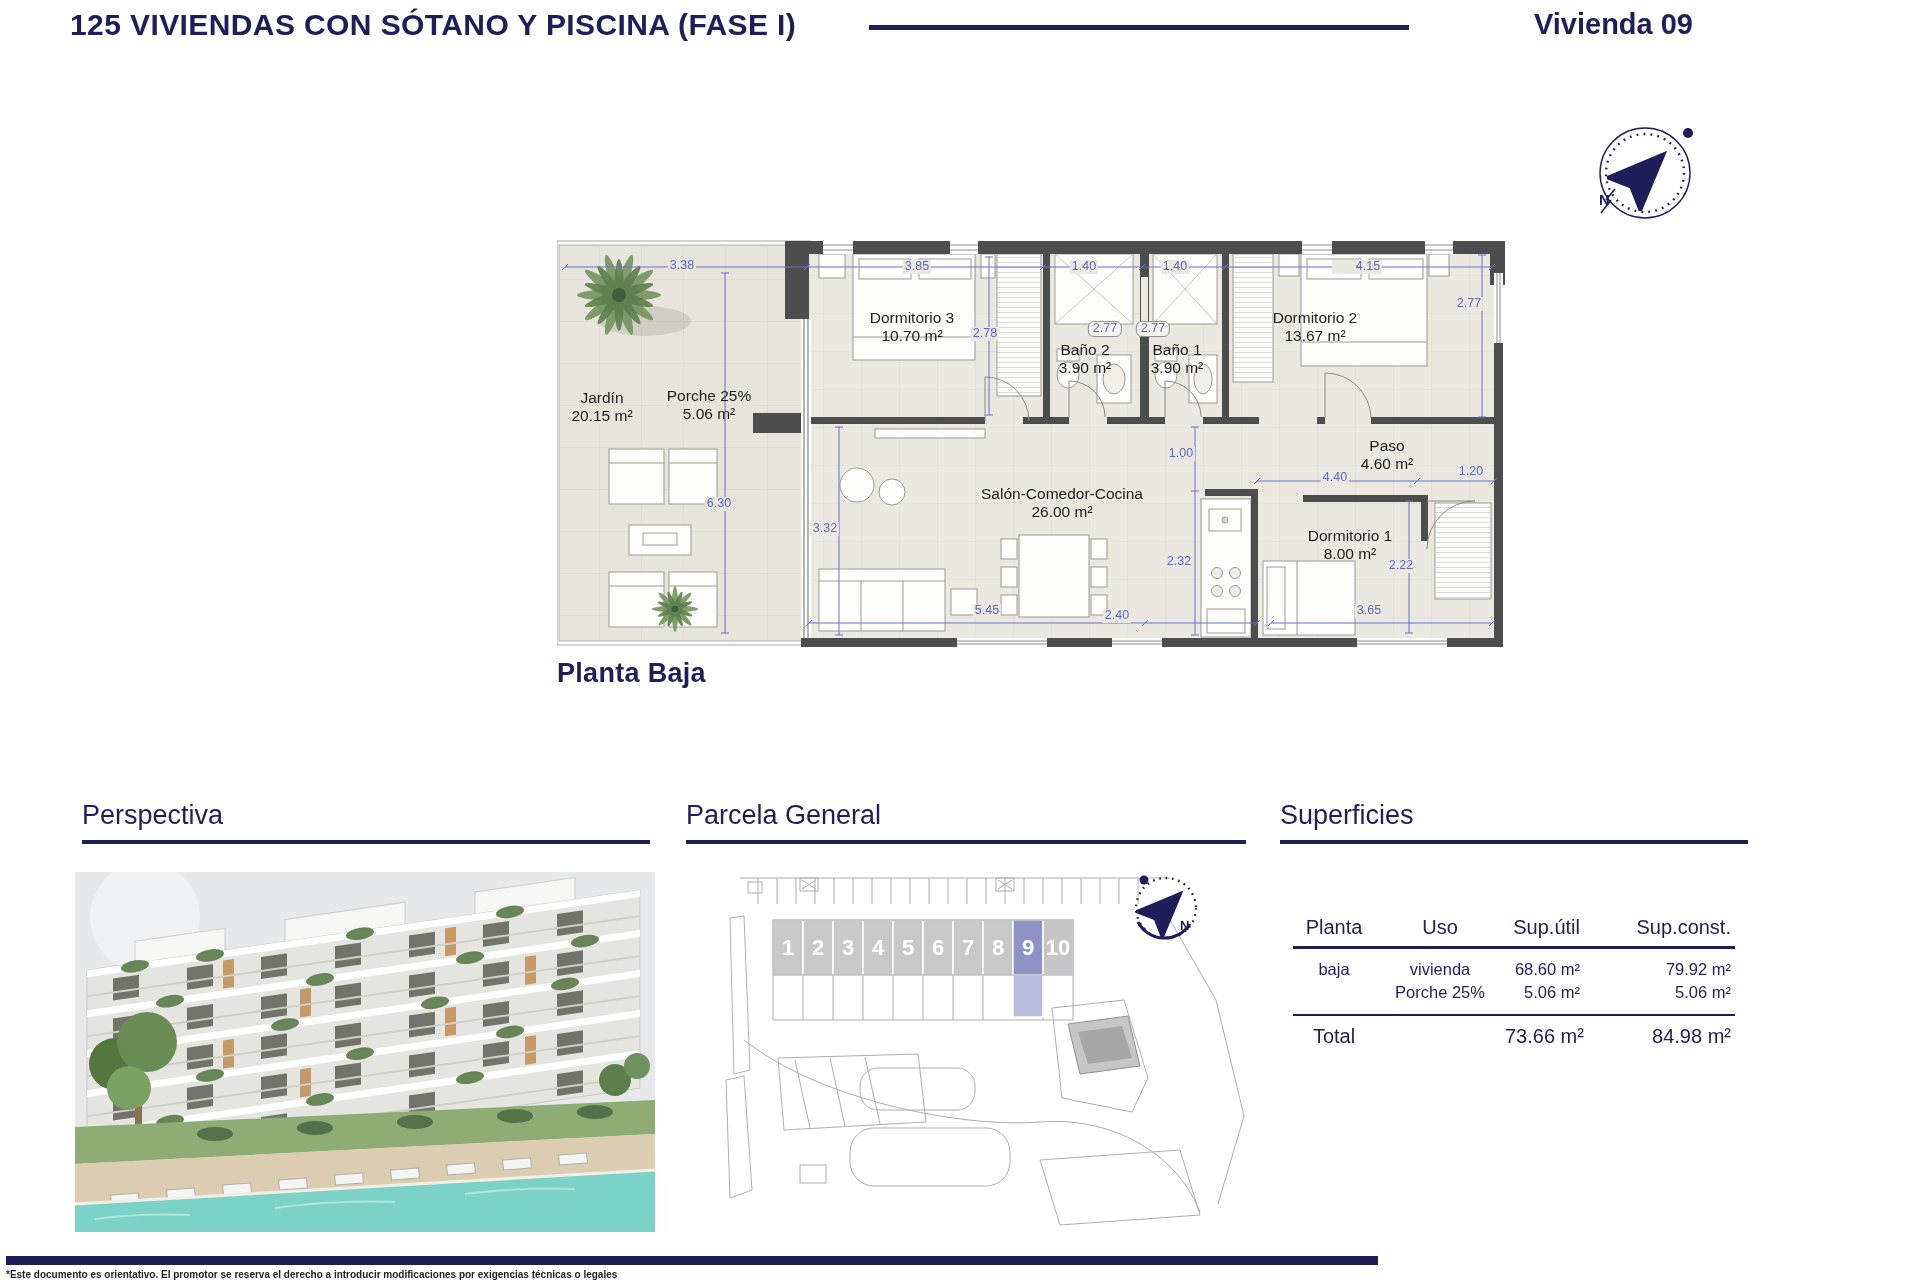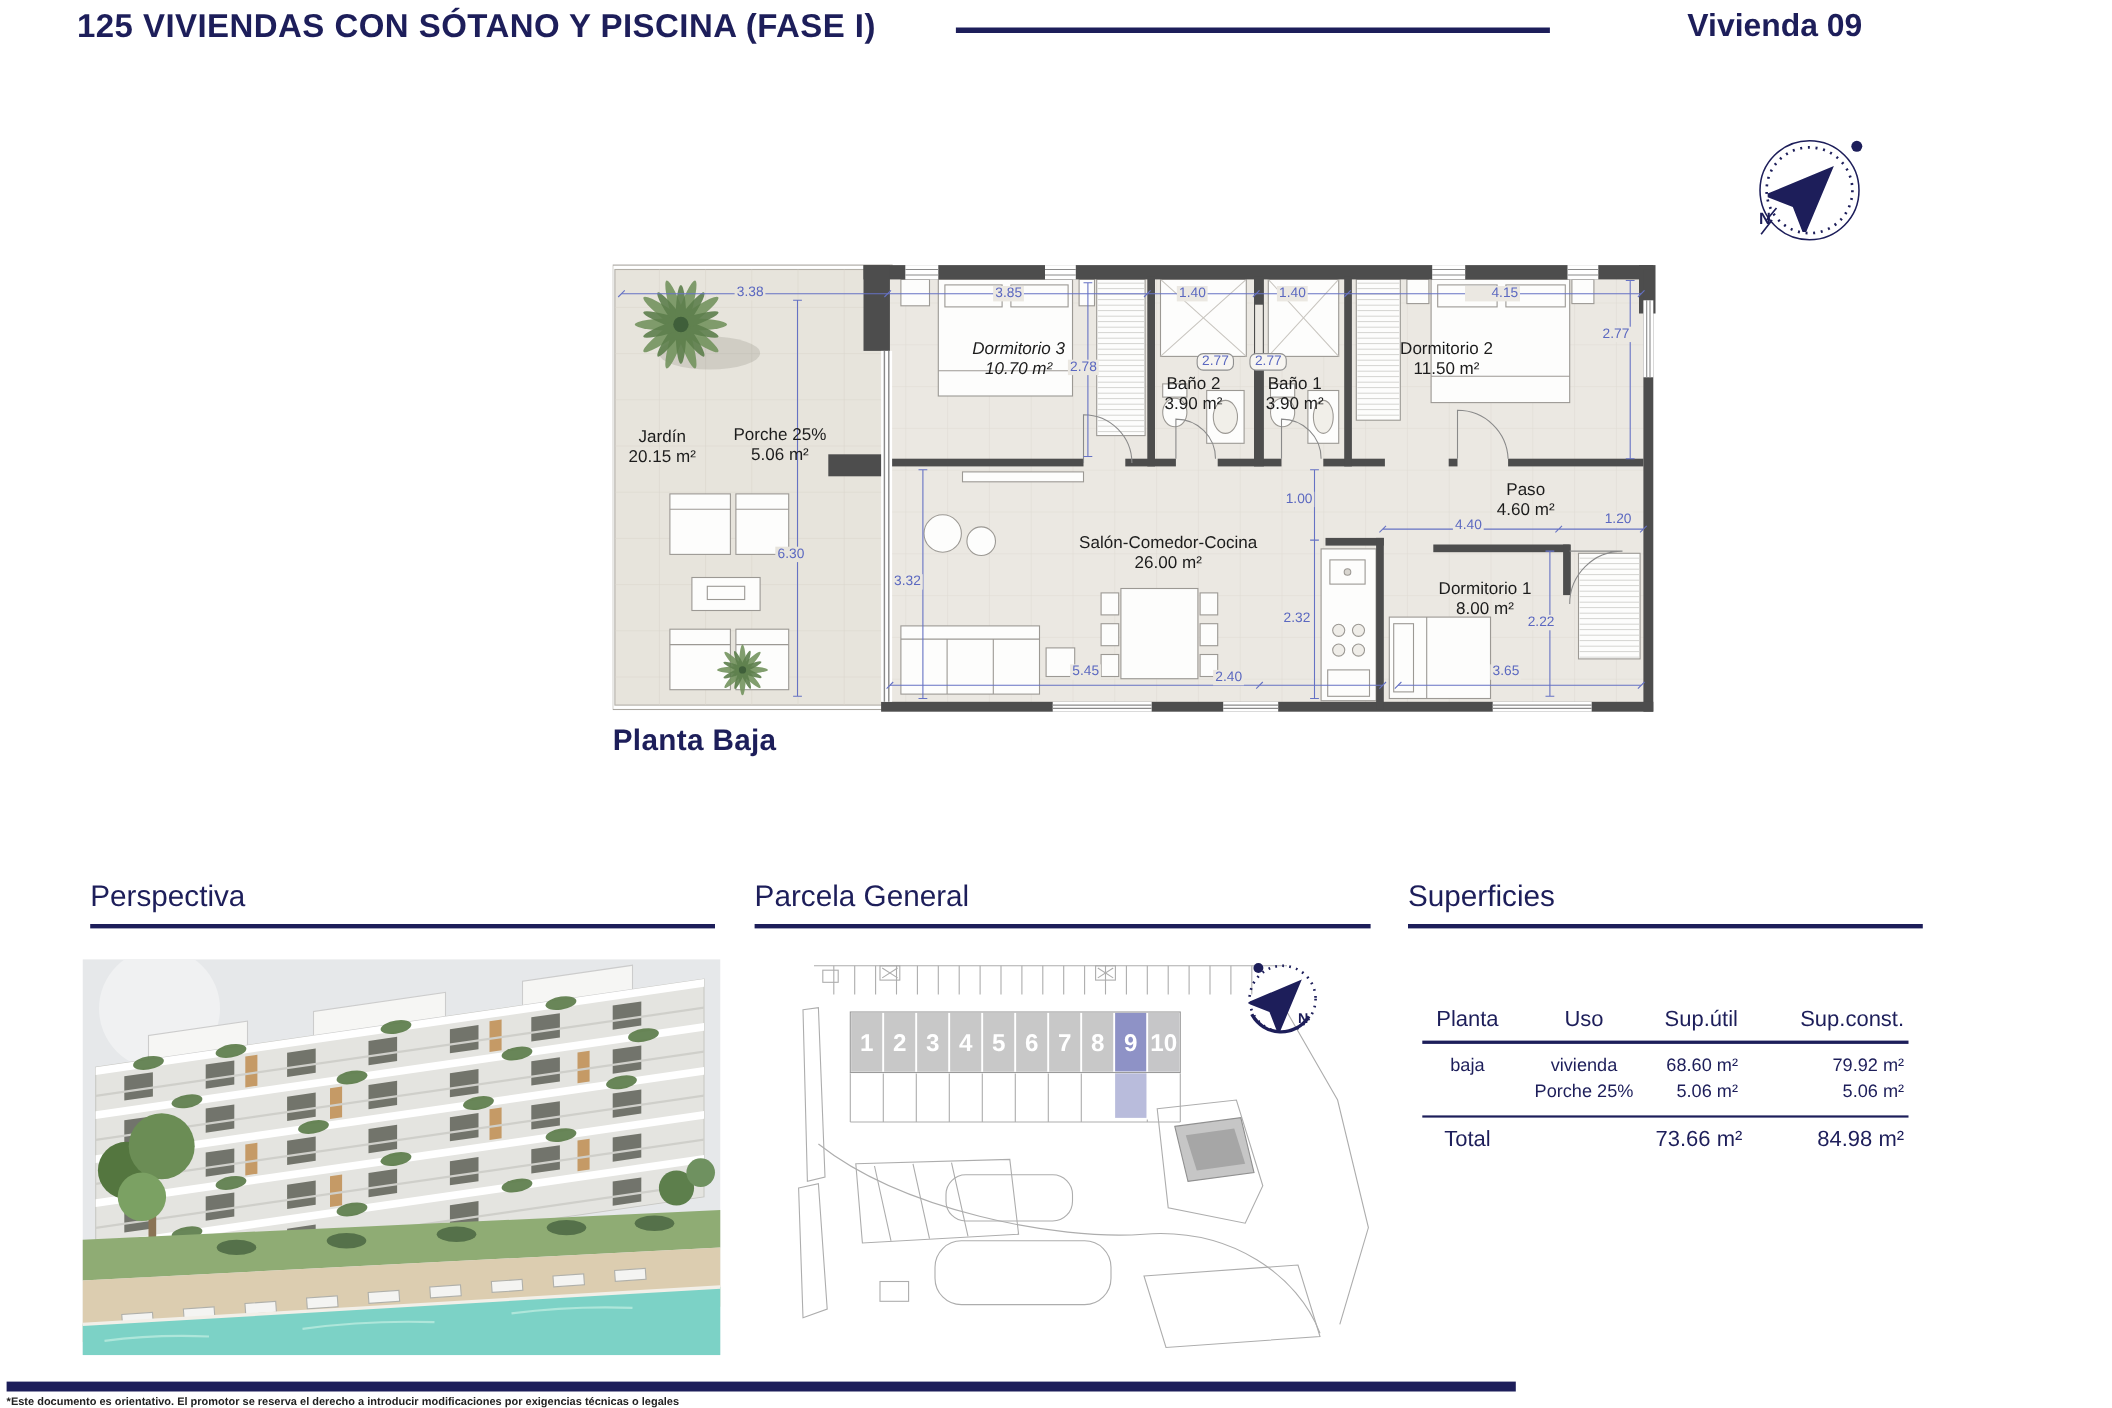--- a/index.html
+++ b/index.html
@@ -281,35 +281,35 @@
 
     
     <div class="room" style="left:45px;top:152px;">
         <span>Jardín</span>
         <span>20.15 m²</span>
       </div>
     <div class="room" style="left:152px;top:150px;">
         <span>Porche 25%</span>
         <span>5.06 m²</span>
       </div>
-    <div class="room" style="left:369px;top:72px;font-style:italic;">
+    <div class="room" style="left:355px;top:72px;">
         <span>Dormitorio 3</span>
         <span>10.70 m²</span>
       </div>
     <div class="room" style="left:528px;top:104px;">
         <span>Baño 2</span>
         <span>3.90 m²</span>
       </div>
     <div class="room" style="left:620px;top:104px;">
         <span>Baño 1</span>
         <span>3.90 m²</span>
       </div>
     <div class="room" style="left:758px;top:72px;">
         <span>Dormitorio 2</span>
-        <span>11.50 m²</span>
+        <span>13.67 m²</span>
       </div>
     <div class="room" style="left:505px;top:248px;">
         <span>Salón-Comedor-Cocina</span>
         <span>26.00 m²</span>
       </div>
     <div class="room" style="left:830px;top:200px;">
         <span>Paso</span>
         <span>4.60 m²</span>
       </div>
     <div class="room" style="left:793px;top:290px;">

